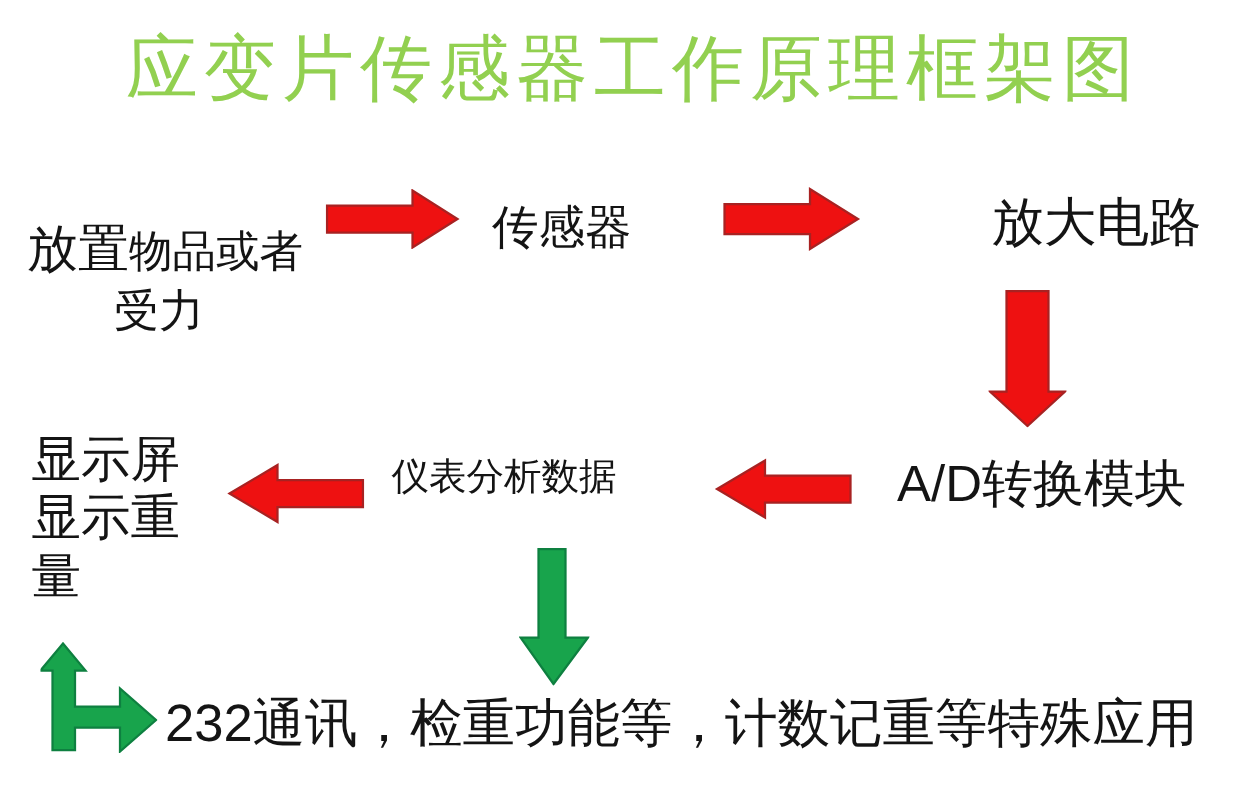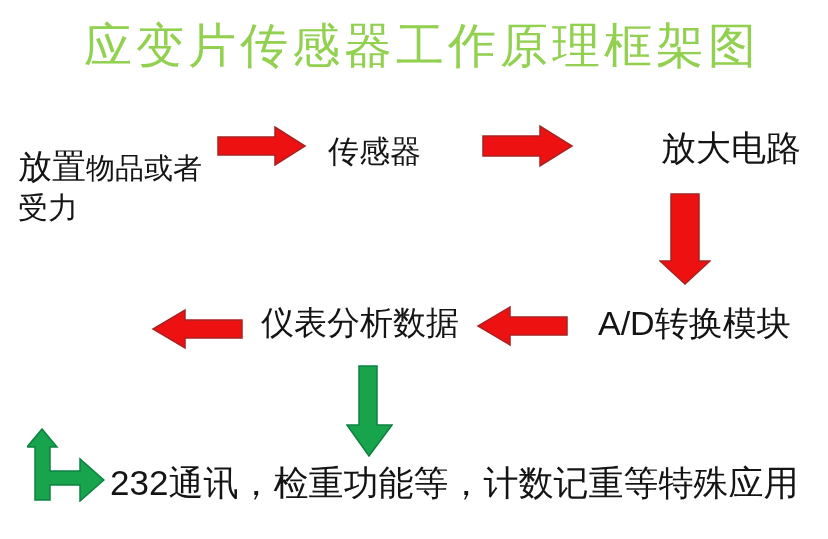--- a/index.html
+++ b/index.html
@@ -31,28 +31,28 @@
     letter-spacing: 4px;
     color: var(--title-green);
     white-space: nowrap;
     padding-left: 16px;
   }
   .node { position: absolute; white-space: nowrap; line-height: 1.12; }
 
   .node-input { left: 18px; top: 148px; width: 176px; }
   .node-input .l1 .big   { font-size: 34px; }
   .node-input .l1 .small { font-size: 29px; }
-  .node-input .l2 { font-size: 30px; margin-top: 5px; }
+  .node-input .l2 { font-size: 30px; text-align: center; margin-top: 5px; }
 
   .node-sensor    { left: 328px; top: 135px; font-size: 31px; font-family: Liberation Serif, serif; }
   .node-amplifier { left: 624px; top: 129px; font-size: 35px; margin-left: 37px; }
 
   .node-ad       { left: 598px; top: 304px; font-size: 34px;
                    font-family: "Liberation Sans", "DejaVu Sans", sans-serif; }
-  .node-analyzer { left: 261px; top: 305px; font-size: 33px; }
+  .node-analyzer { left: 261px; top: 305px; font-size: 25px; }
 
   .node-display { left: 21px; top: 288px; font-size: 33px; line-height: 39px; }
 
   .node-apps { left: 110px; top: 463px; font-size: 35px;
                font-family: "Liberation Sans", "DejaVu Sans", sans-serif; text-align: right; }
 
   svg.arrow { position: absolute; display: block; }
   svg.arrow .red   { fill: var(--arrow-red);   stroke: var(--arrow-red-outline);   stroke-width: 1.5; stroke-linejoin: miter; }
   svg.arrow .green { fill: var(--arrow-green); stroke: var(--arrow-green-outline); stroke-width: 1.5; stroke-linejoin: miter; }
 
@@ -97,20 +97,25 @@
   <svg class="arrow al2" width="92" height="42" viewBox="0 0 92 42">
     <polygon class="red" points="91,12 34,12 34,2 2,21 34,40 34,30 91,30"></polygon>
   </svg>
 
   <div class="node node-analyzer">仪表分析数据</div>
 
   <svg class="arrow al1" width="92" height="42" viewBox="0 0 92 42">
     <polygon class="red" points="91,12 34,12 34,2 2,21 34,40 34,30 91,30"></polygon>
   </svg>
 
+  <div class="node node-display">
+    <div>显示屏</div>
+    <div>显示重</div>
+    <div>量</div>
+  </div>
 
   <svg class="arrow adown-green" width="47" height="92" viewBox="0 0 47 92">
     <polygon class="green" points="13,1 31,1 31,60 46,60 23,91 1,60 13,60"></polygon>
   </svg>
 
   <svg class="arrow aelbow" width="78" height="74" viewBox="0 0 78 74">
     <polygon class="green" points="15,1 30,19 23,19 23,43 53,43 53,31 77,52 53,73 53,57 23,57 23,72 8,72 8,19 0,19"></polygon>
   </svg>
 
   <div class="node node-apps">232通讯，检重功能等，计数记重等特殊应用</div>

